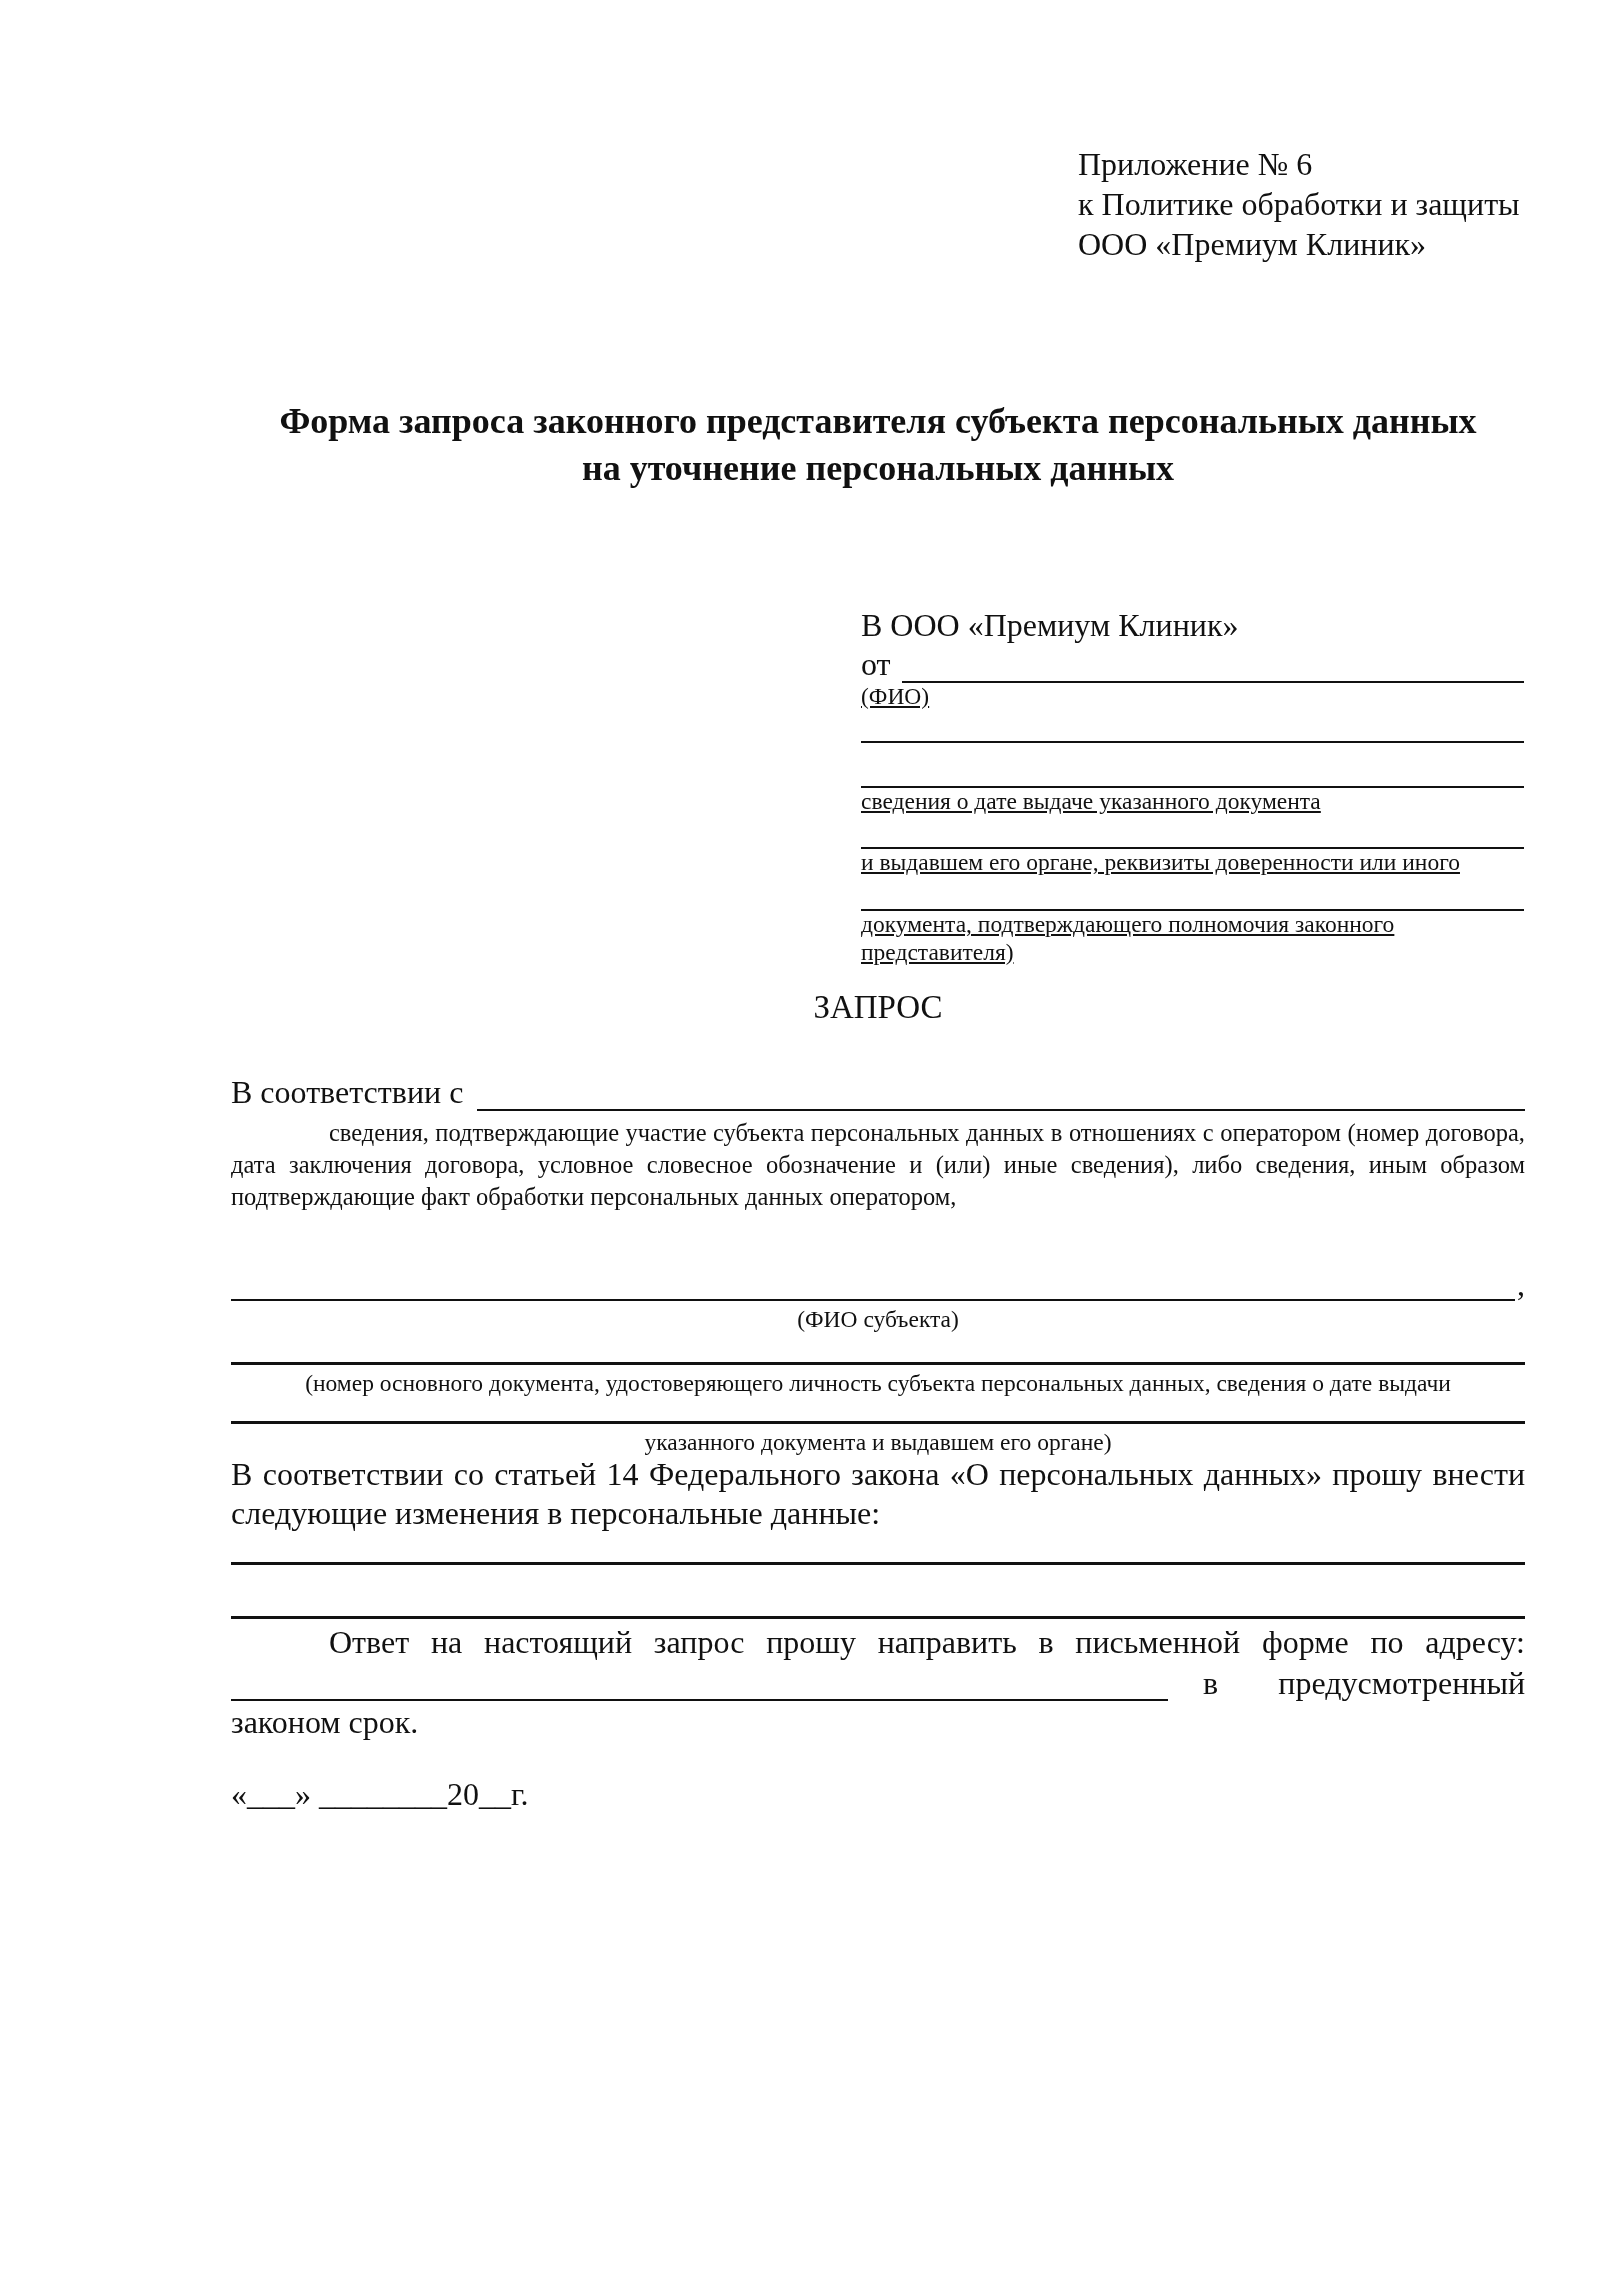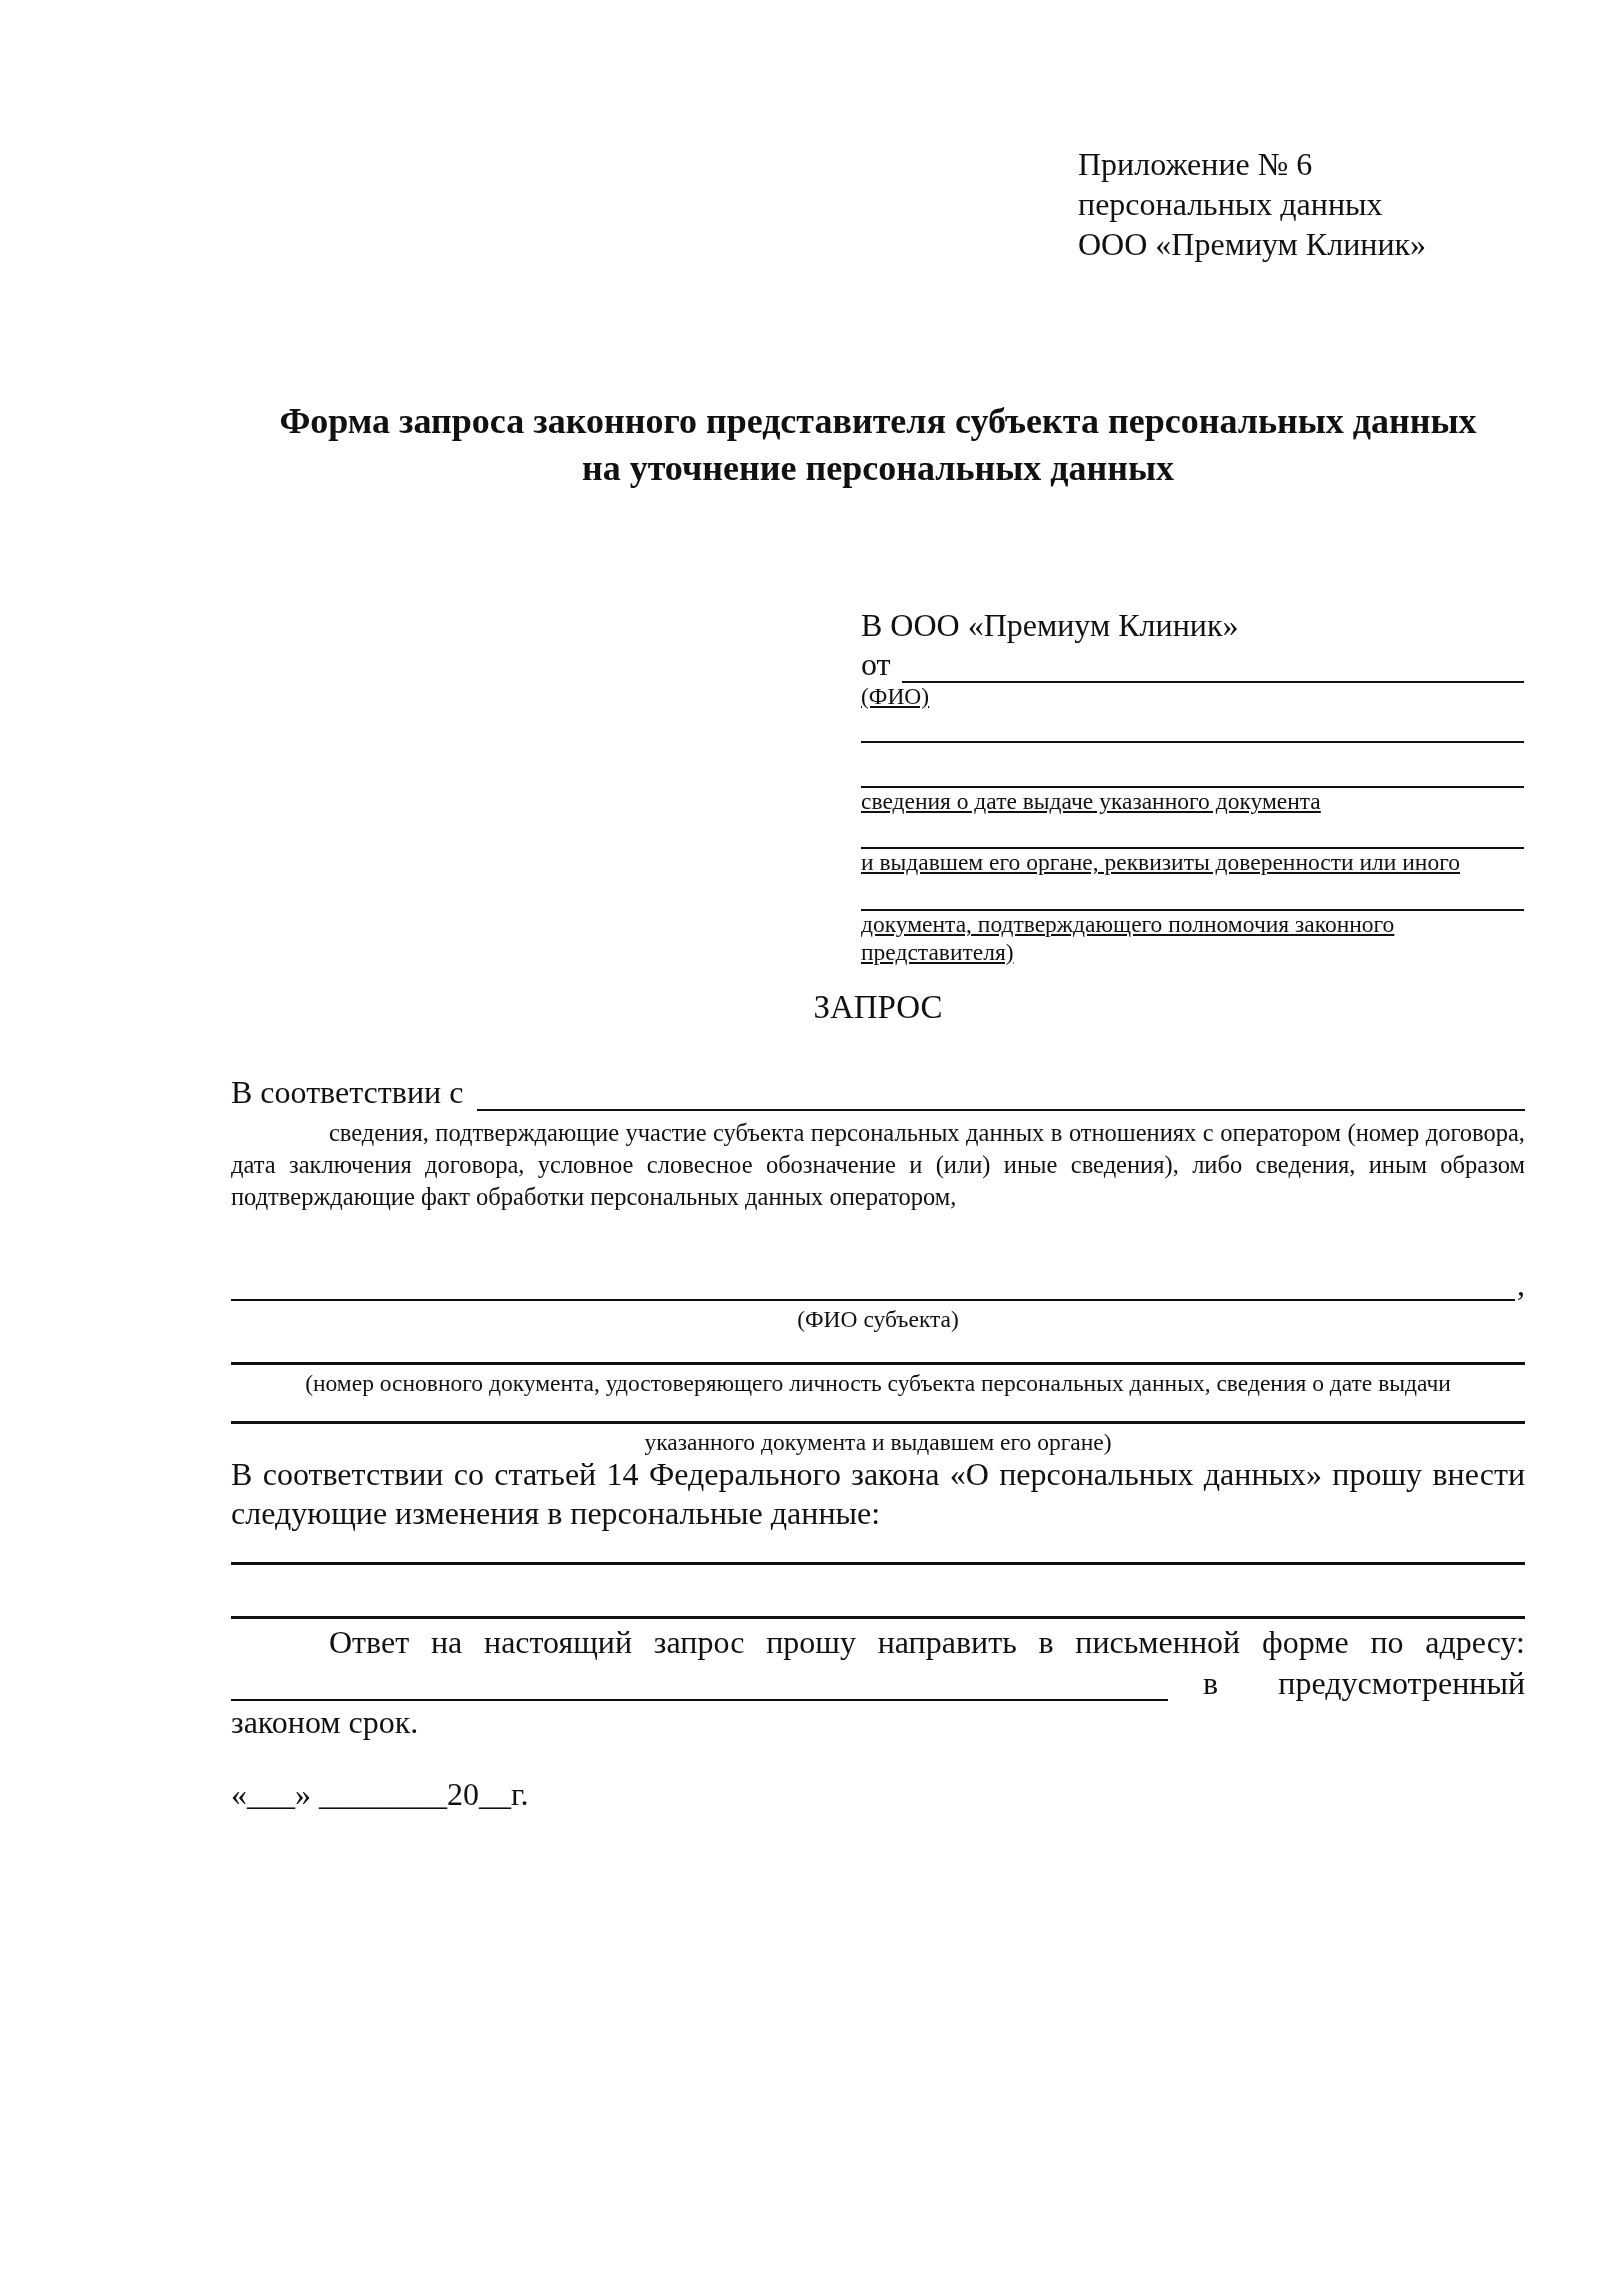--- a/index.html
+++ b/index.html
@@ -97,21 +97,21 @@
   .footer-row .sign-group{margin-left:auto; display:flex; align-items:flex-end;}
   .footer-row .sign-line{width:407px; border-bottom:2.9px solid #111; height:29px;}
 </style>
 </head>
 <body>
 
 <div class="page">
 
   <div class="appendix">
     <div>Приложение № 6</div>
-    <div>персональных данных</div>
+    <div>к Политике обработки и защиты</div>
     <div>ООО «Премиум Клиник»</div>
   </div>
 
   <div class="doc-title">
     <div>Форма запроса законного представителя субъекта персональных данных</div>
     <div>на уточнение персональных данных</div>
   </div>
 
   <div class="addressee">
     <div class="addr-org">В ООО «Премиум Клиник»</div>

